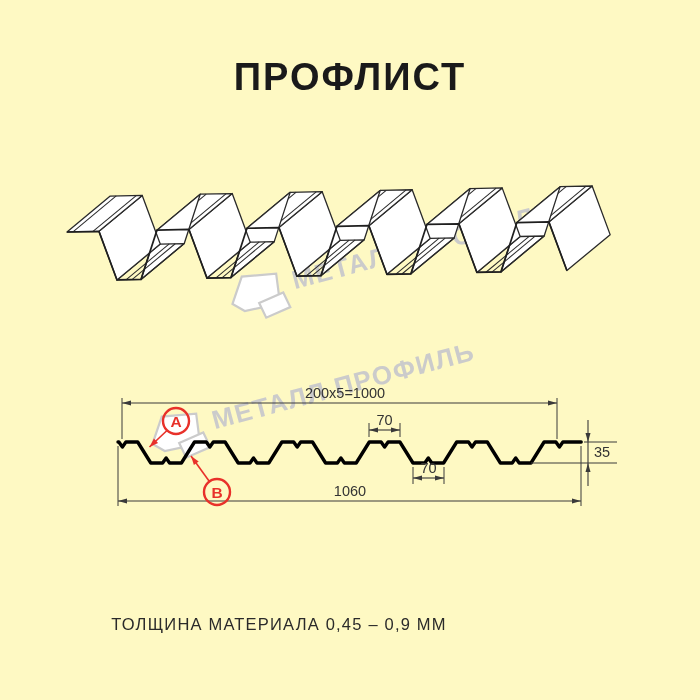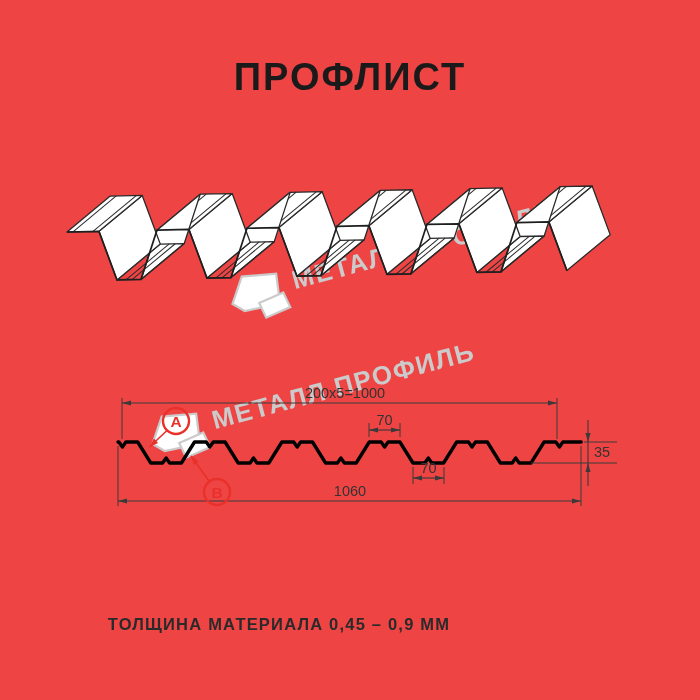--- a/index.html
+++ b/index.html
@@ -1,26 +1,26 @@
 <!DOCTYPE html>
 <html style="--red: #e8312a; --line: #3a3a3a; --ink: #1a1a1a; --wm: #cbcbcb; --sheet: #2a2a2a;"><head>
 <meta charset="utf-8">
 <style>
   :root{
     --red:#e8312a; --line:#3a3a3a; --ink:#1a1a1a; --wm:#cbcbcb; --sheet:#2a2a2a;
   }
   *{margin:0;padding:0;box-sizing:border-box;}
   html,body{width:700px;height:700px;background:#fff;overflow:hidden;
     font-family:"Liberation Sans", sans-serif;}
-  .stage{position:relative;width:700px;height:700px;background:#ef4444;}
+  .stage{position:relative;width:700px;height:700px;background:#fef9c3;}
   .hdr{position:absolute;top:58px;left:0;width:700px;text-align:center;color:var(--ink);}
   .hdr .title{font-size:38px;font-weight:800;letter-spacing:2px;line-height:1.05;}
   .hdr .subtitle{margin-top:8px;font-size:18px;font-weight:700;letter-spacing:1px;color:#222;}
   .ftr{position:absolute;top:615px;left:0;width:558px;text-align:center;
-       font-size:16.5px;font-weight:700;letter-spacing:1.2px;color:#2a2a2a;}
+       font-size:16.5px;font-weight:400;letter-spacing:1.2px;color:#2a2a2a;}
   svg{position:absolute;left:0;top:0;}
   .wm-text{fill:var(--wm);font-weight:700;font-size:26px;letter-spacing:1.5px;}
   .wm-shape{fill:#fff;stroke:var(--wm);stroke-width:2.2;}
   .face{stroke:var(--sheet);stroke-width:1.3;stroke-linejoin:round;}
   .fold{stroke:var(--sheet);stroke-width:1;}
   .front{fill:none;stroke:#1f1f1f;stroke-width:1.7;stroke-linejoin:round;}
   .profile{fill:none;stroke:#000;stroke-width:3.4;stroke-linejoin:round;stroke-linecap:round;}
   .eline{stroke:var(--line);stroke-width:1;}
   .dline{stroke:var(--line);stroke-width:1.1;}
   .ahead{fill:var(--line);}

